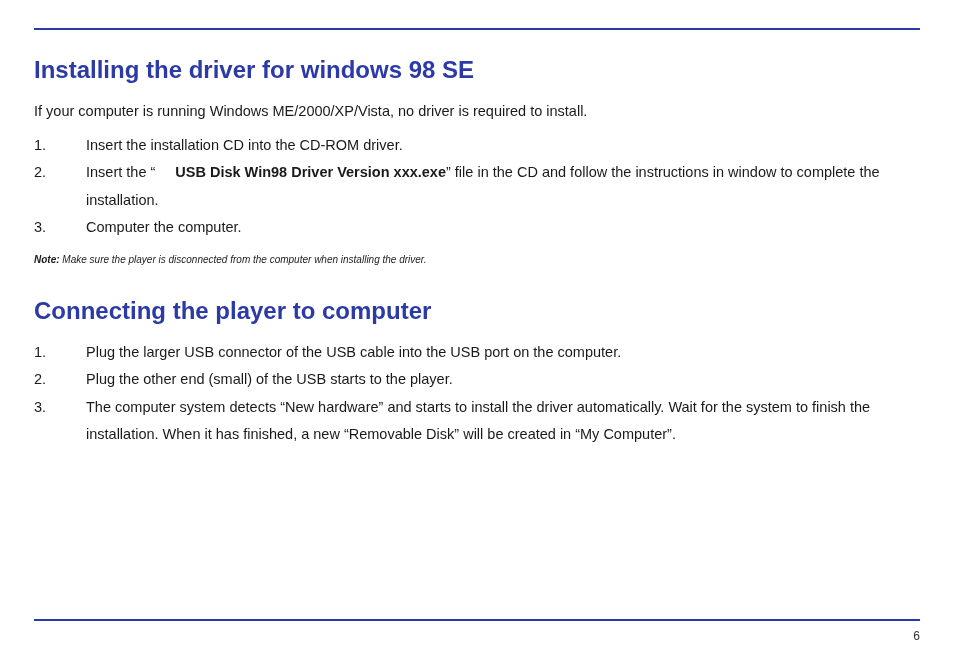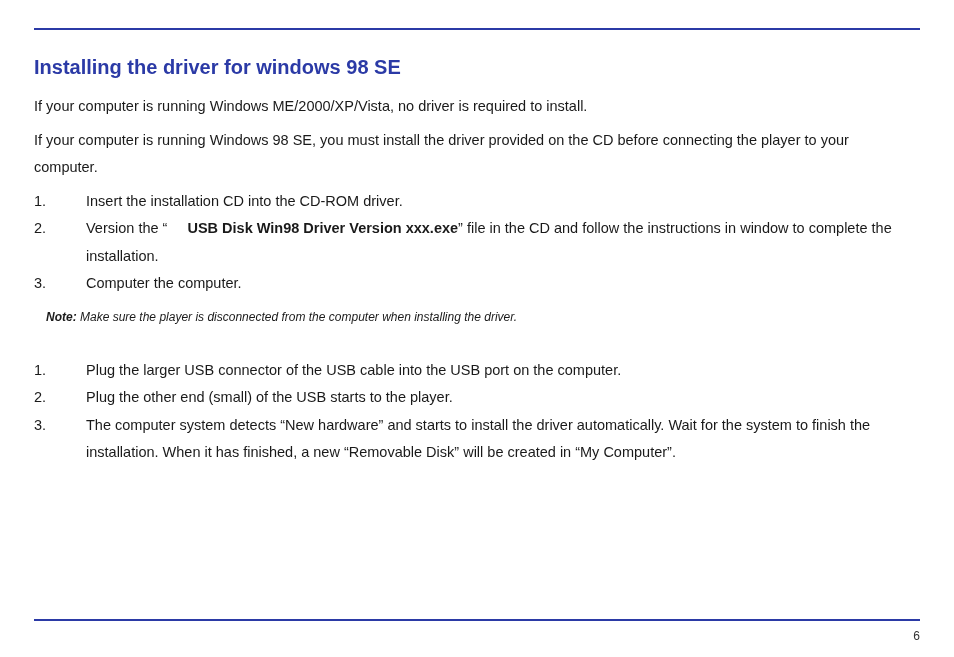--- a/index.html
+++ b/index.html
@@ -25,21 +25,21 @@
   }
   .rule-bottom {
     border-top: 2px solid #2b3aa6;
     position: absolute;
     left: 34px;
     right: 34px;
     bottom: 36px;
   }
   h2.section {
     color: #2b3aa6;
-    font-size: 20px;
+    font-size: 24px;
     font-weight: bold;
     margin: 0 0 14px 0;
   }
   p.body {
     font-size: 14.5px;
     line-height: 1.9;
     margin: 0 8px 6px 0;
   }
   p.body.justify {
     text-align: justify;
@@ -55,23 +55,23 @@
     display: flex;
   }
   ol.steps > li .num {
     width: 52px;
     flex: 0 0 52px;
   }
   ol.steps > li .txt {
     flex: 1;
   }
   .note {
-    font-size: 12px;
+    font-size: 10px;
     line-height: 1.9;
-    margin: 4px 0 0 12px;
+    margin: 4px 0 0 0;
   }
   .note .label {
     font-style: italic;
     font-weight: bold;
   }
   .note .msg {
     font-style: italic;
   }
   .spacer {
     height: 28px;
@@ -91,45 +91,45 @@
 </head>
 <body>
 
 <div class="page">
 
   <div class="rule-top"></div>
 
   <h2 class="section">Installing the driver for windows 98 SE</h2>
 
   <p class="body">If your computer is running Windows ME/2000/XP/Vista, no driver is required to install.</p>
-  <p class="body">If your computer is running Windows 98 SE, you must install the driver provided on the CD before connecting the player to your computer.</p>
 
   <ol class="steps">
     <li>
       <span class="num">1.</span>
       <span class="txt">Insert the installation CD into the CD-ROM driver.</span>
     </li>
     <li>
       <span class="num">2.</span>
       <span class="txt">
-        <span>Version the “</span><span class="bold-inline">USB Disk Win98 Driver Version xxx.exe</span><span>” file in the CD and follow the instructions in window to complete the installation.</span>
+        <span>Insert the “</span><span class="bold-inline">USB Disk Win98 Driver Version xxx.exe</span><span>” file in the CD and follow the instructions in window to complete the installation.</span>
       </span>
     </li>
     <li>
       <span class="num">3.</span>
       <span class="txt">Computer the computer.</span>
     </li>
   </ol>
 
   <p class="note">
     <span class="label">Note:</span><span class="msg"> Make sure the player is disconnected from the computer when installing the driver.</span>
   </p>
 
   <div class="spacer"></div>
 
+  <h2 class="section">Connecting the player to computer</h2>
 
 
   <ol class="steps">
     <li>
       <span class="num">1.</span>
       <span class="txt">Plug the larger USB connector of the USB cable into the USB port on the computer.</span>
     </li>
     <li>
       <span class="num">2.</span>
       <span class="txt">Plug the other end (small) of the USB starts to the player.</span>

